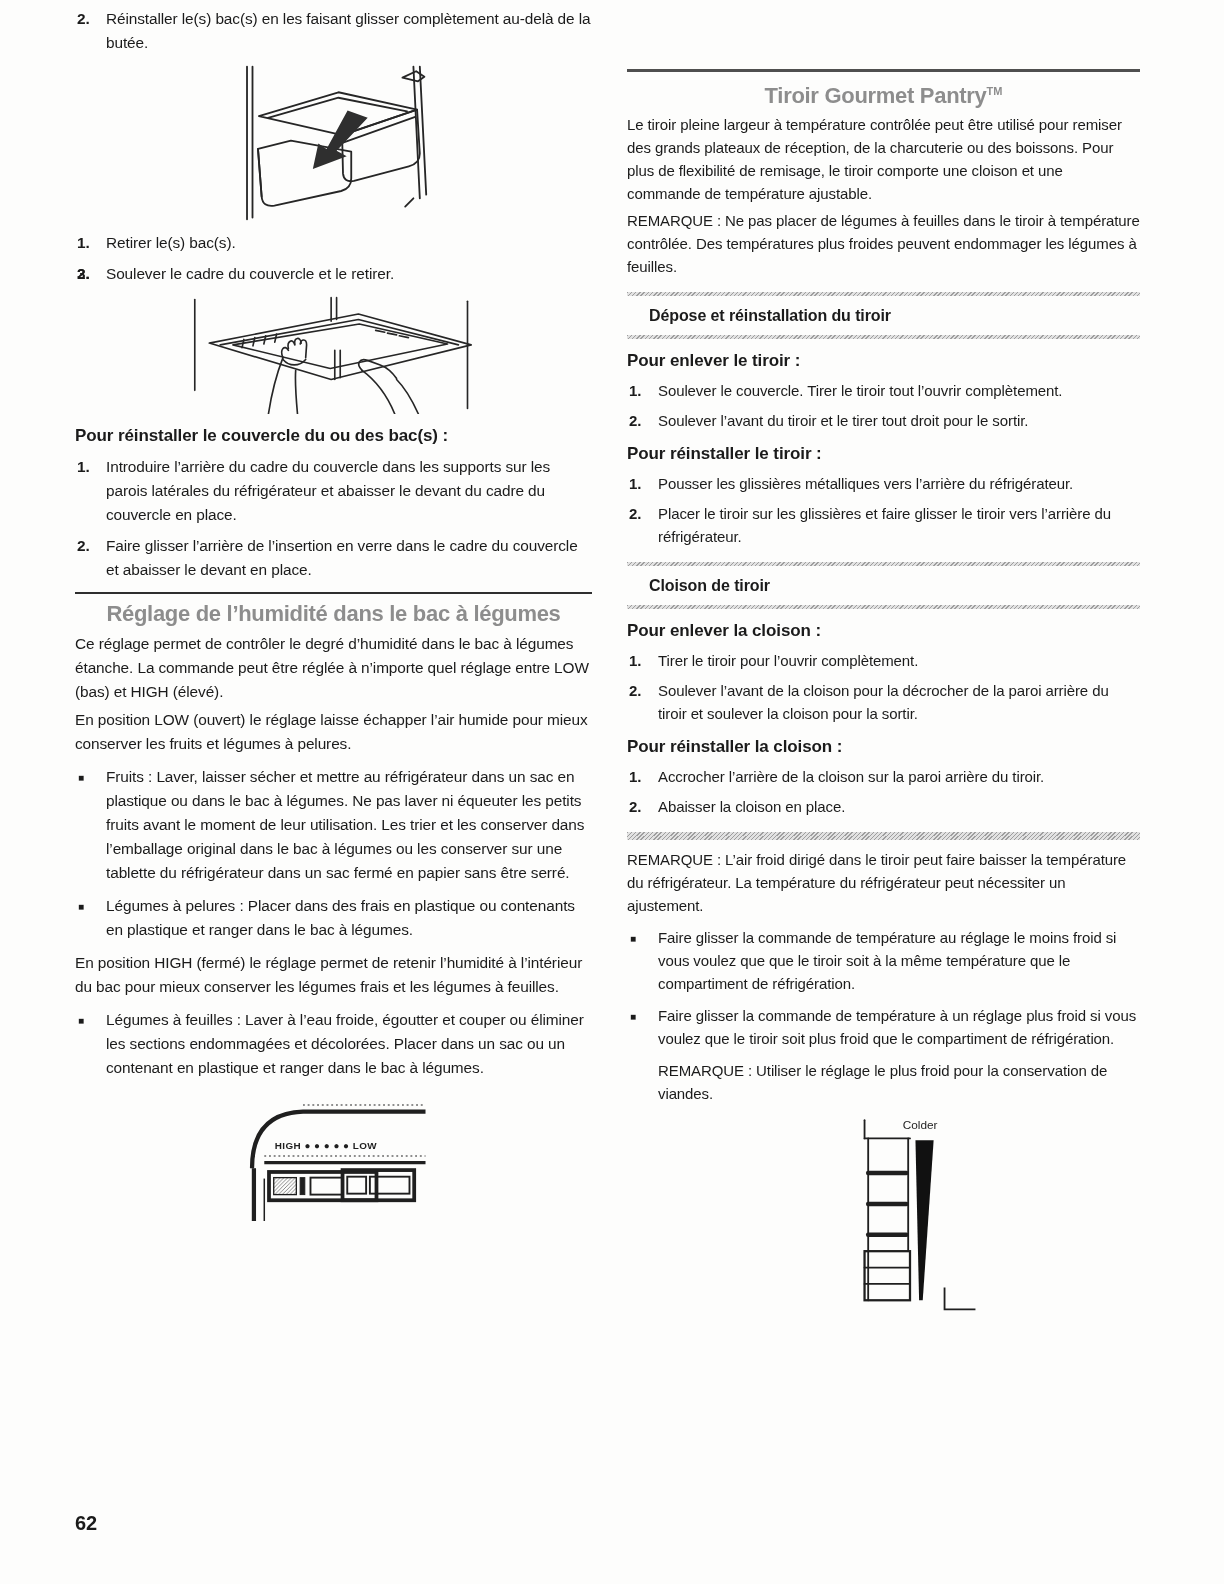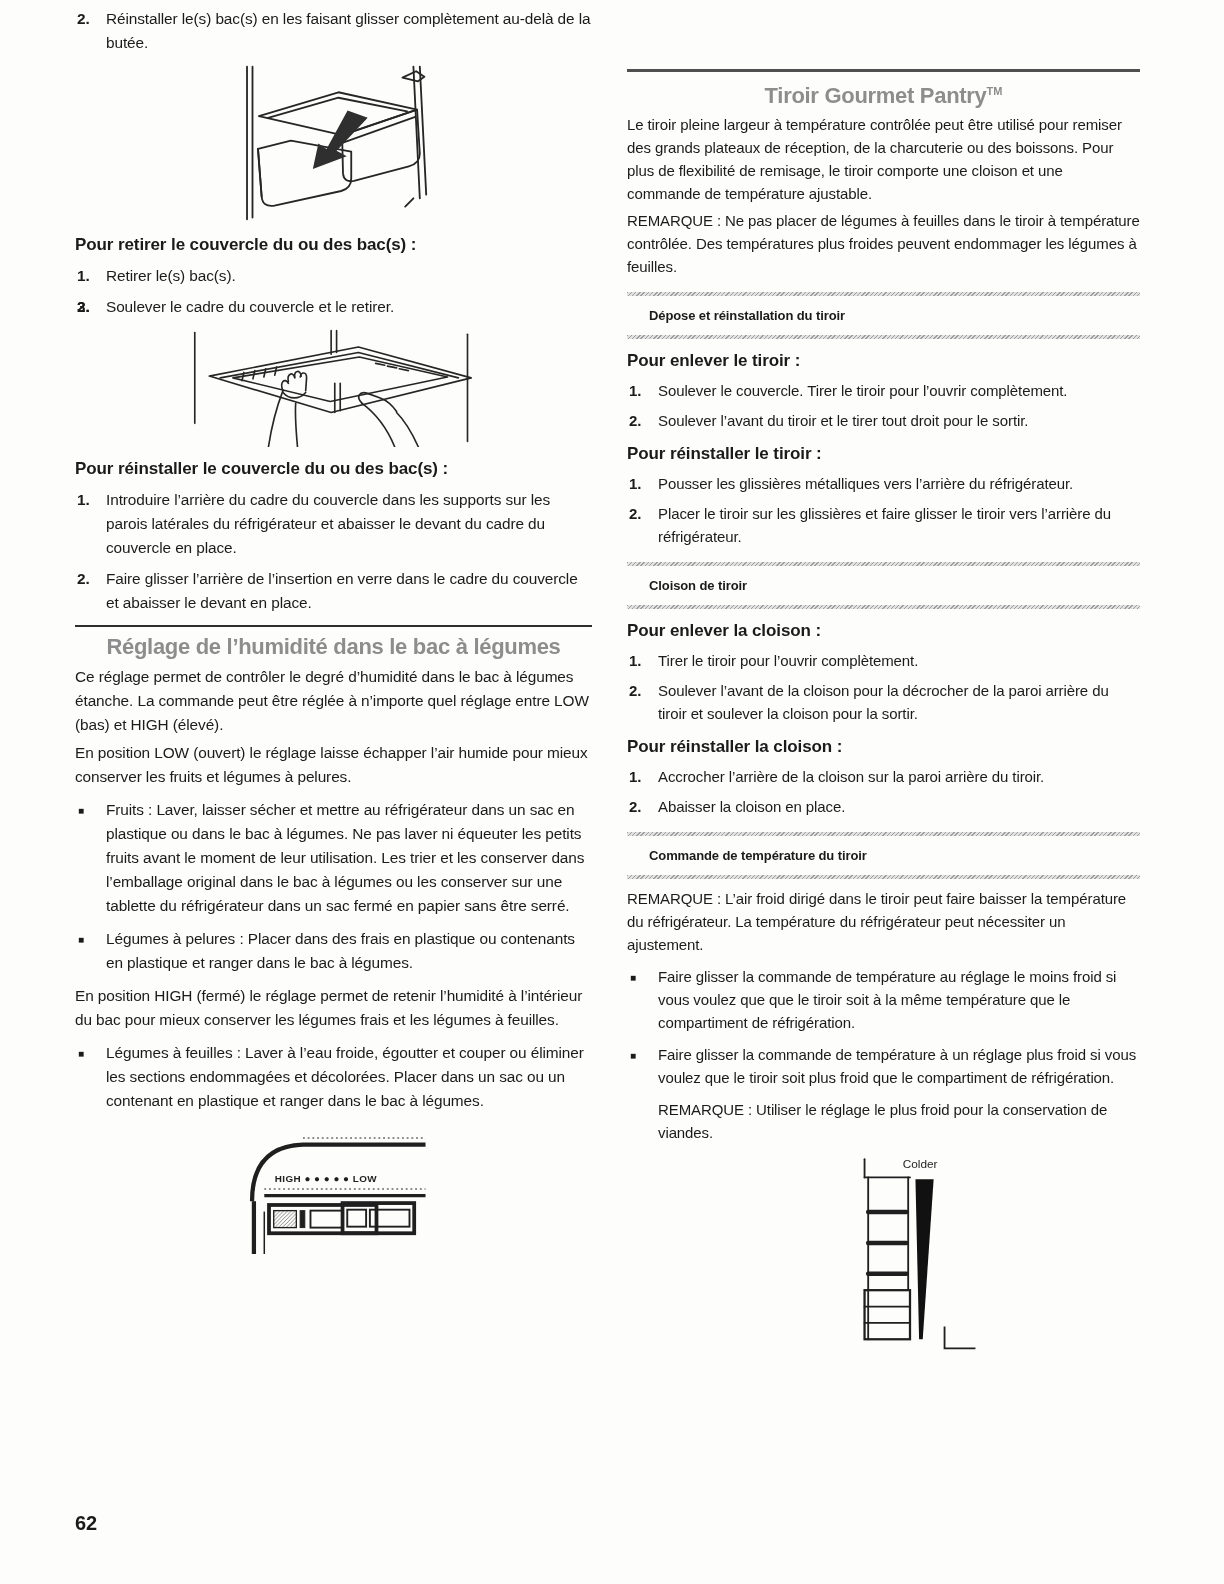--- a/index.html
+++ b/index.html
@@ -16,21 +16,21 @@
   .sq-item{position:relative;padding-left:31px;margin:9px 0;letter-spacing:-0.1px;}
   .sq{position:absolute;left:3px;top:1px;font-size:10px;}
   .bold-head{font-size:17px;font-weight:bold;margin:10px 0 5px;letter-spacing:-0.1px;}
   .gray-title{font-size:22px;font-weight:bold;color:#8d8d8d;text-align:center;
               margin:8px 0 6px;white-space:nowrap;letter-spacing:-0.3px;}
   .tm{font-size:11px;vertical-align:super;letter-spacing:0;}
   .rule{border-top:2.5px solid #2e2e2e;margin:10px 0 4px;}
   .top-rule{border-top:3px solid #4f4f4f;margin:69px 0 6px;}
   .boxed{margin:14px 0 8px;}
   .htbar{height:4px;background:repeating-linear-gradient(135deg,#9e9e9e 0 1px,#e2e2e2 1px 3px);}
-  .boxed-title{font-size:13px;font-weight:bold;padding:8px 0 8px 22px;letter-spacing:-0.1px;}
+  .boxed-title{font-size:16px;font-weight:bold;padding:8px 0 8px 22px;letter-spacing:-0.1px;}
   .fig{margin:8px 0;}
   .fig svg{display:block;}
   .indent{padding-left:31px;}
   .page-num{position:absolute;left:75px;top:1512px;font-size:20px;font-weight:bold;}
 </style>
 </head>
 <body>
 
 <div class="page">
 
@@ -54,21 +54,20 @@
           <path d="M37 60 L114 38 L189 53"></path>
           <path d="M118 79 L200 51 L203 99 Q203 110 191 113 L131 129 Q120 131 119 121 Z"></path>
           <path d="M119 87 L198 59"></path>
           <path d="M26 94 L62 85 L128 97 L128 126 Q128 137 117 140 L44 156 Q31 158 30 146 Z"></path>
           <path d="M26 94 L30 146"></path>
         </g>
         <path d="M124 52 L146 60 L112 96 L123 102 L86 116 L92 88 L101 94 Z" fill="#2f2f2f" stroke="none"></path>
       </svg>
     </div>
 
-    <h3 class="bold-head">Pour retirer le couvercle du ou des bac(s) :</h3>
     <div class="num-item">
       <span class="num">1.</span>
       <span>Retirer le(s) bac(s).</span>
     </div>
     <div class="num-item">
       <span class="num">2.</span>
     </div>
     <div class="num-item">
       <span class="num">3.</span>
       <span>Soulever le cadre du couvercle et le retirer.</span>
@@ -170,21 +169,21 @@
 
     <div class="boxed">
       <div class="htbar"></div>
       <div class="boxed-title">Dépose et réinstallation du tiroir</div>
       <div class="htbar"></div>
     </div>
 
     <h3 class="bold-head">Pour enlever le tiroir :</h3>
     <div class="num-item">
       <span class="num">1.</span>
-      <span>Soulever le couvercle. Tirer le tiroir pour l’ouvrir complètement.</span>
+      <span>Soulever le couvercle. Tirer le tiroir tout l’ouvrir complètement.</span>
     </div>
     <div class="num-item">
       <span class="num">2.</span>
       <span>Soulever l’avant du tiroir et le tirer tout droit pour le sortir.</span>
     </div>
     <h3 class="bold-head">Pour réinstaller le tiroir :</h3>
     <div class="num-item">
       <span class="num">1.</span>
       <span>Pousser les glissières métalliques vers l’arrière du réfrigérateur.</span>
     </div>
@@ -213,21 +212,20 @@
       <span class="num">1.</span>
       <span>Accrocher l’arrière de la cloison sur la paroi arrière du tiroir.</span>
     </div>
     <div class="num-item">
       <span class="num">2.</span>
       <span>Abaisser la cloison en place.</span>
     </div>
 
     <div class="boxed">
       <div class="htbar"></div>
-      <div class="boxed-title">Commande de température du tiroir</div>
       <div class="htbar"></div>
     </div>
 
     <p class="body">REMARQUE : L’air froid dirigé dans le tiroir peut faire baisser la température du réfrigérateur. La température du réfrigérateur peut nécessiter un ajustement.</p>
 
     <div class="sq-item">
       <span class="sq">■</span>
       <span>Faire glisser la commande de température au réglage le moins froid si vous voulez que que le tiroir soit à la même température que le compartiment de réfrigération.</span>
     </div>
     <div class="sq-item">

